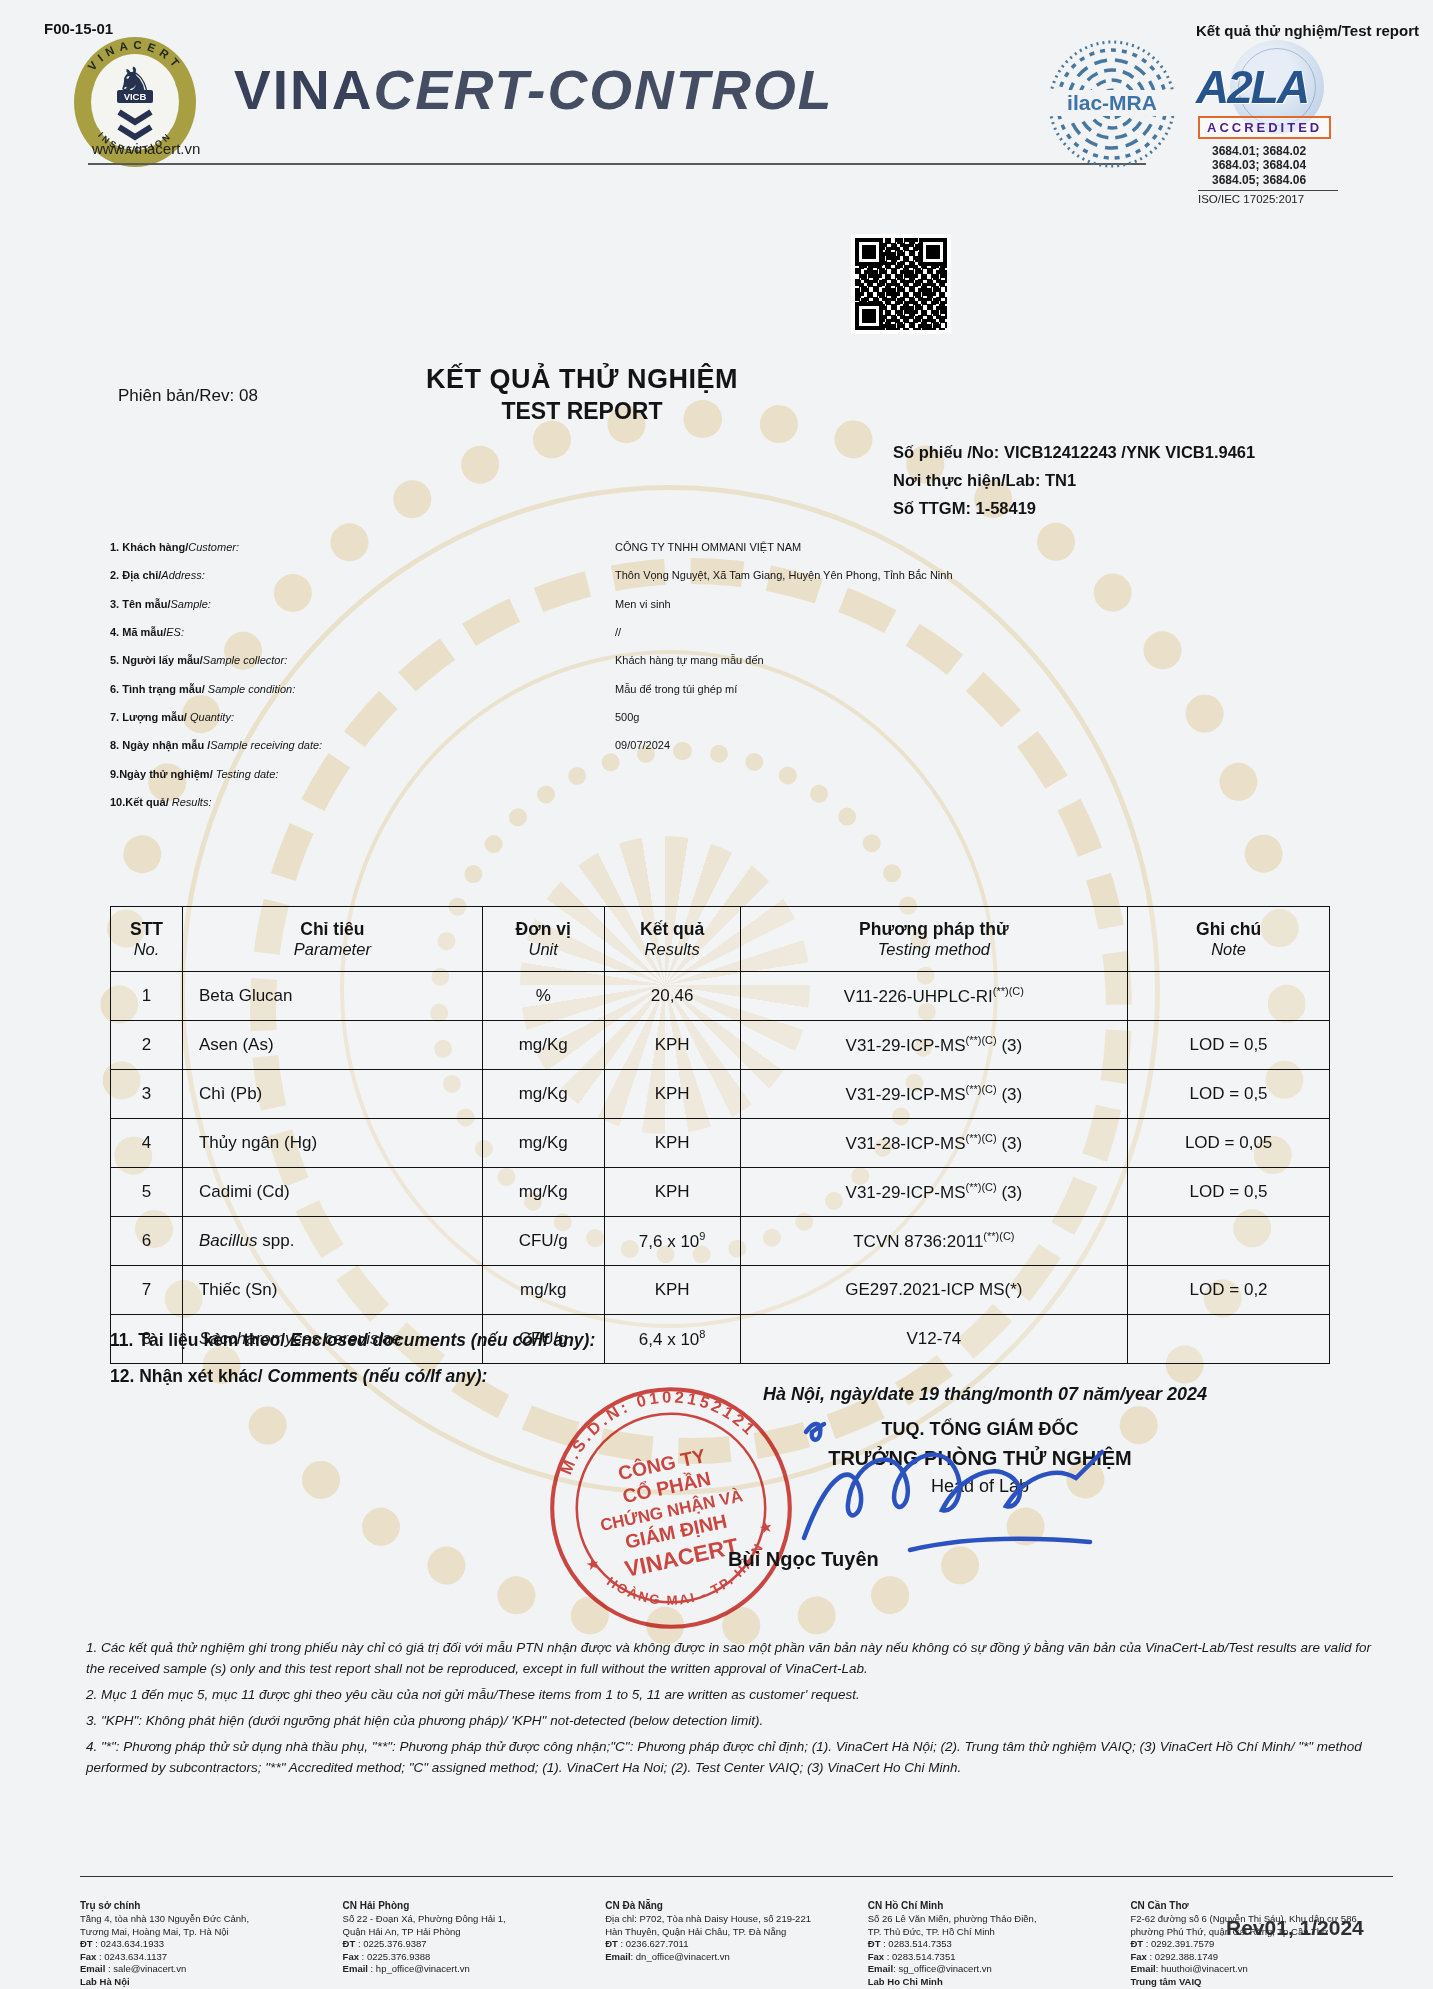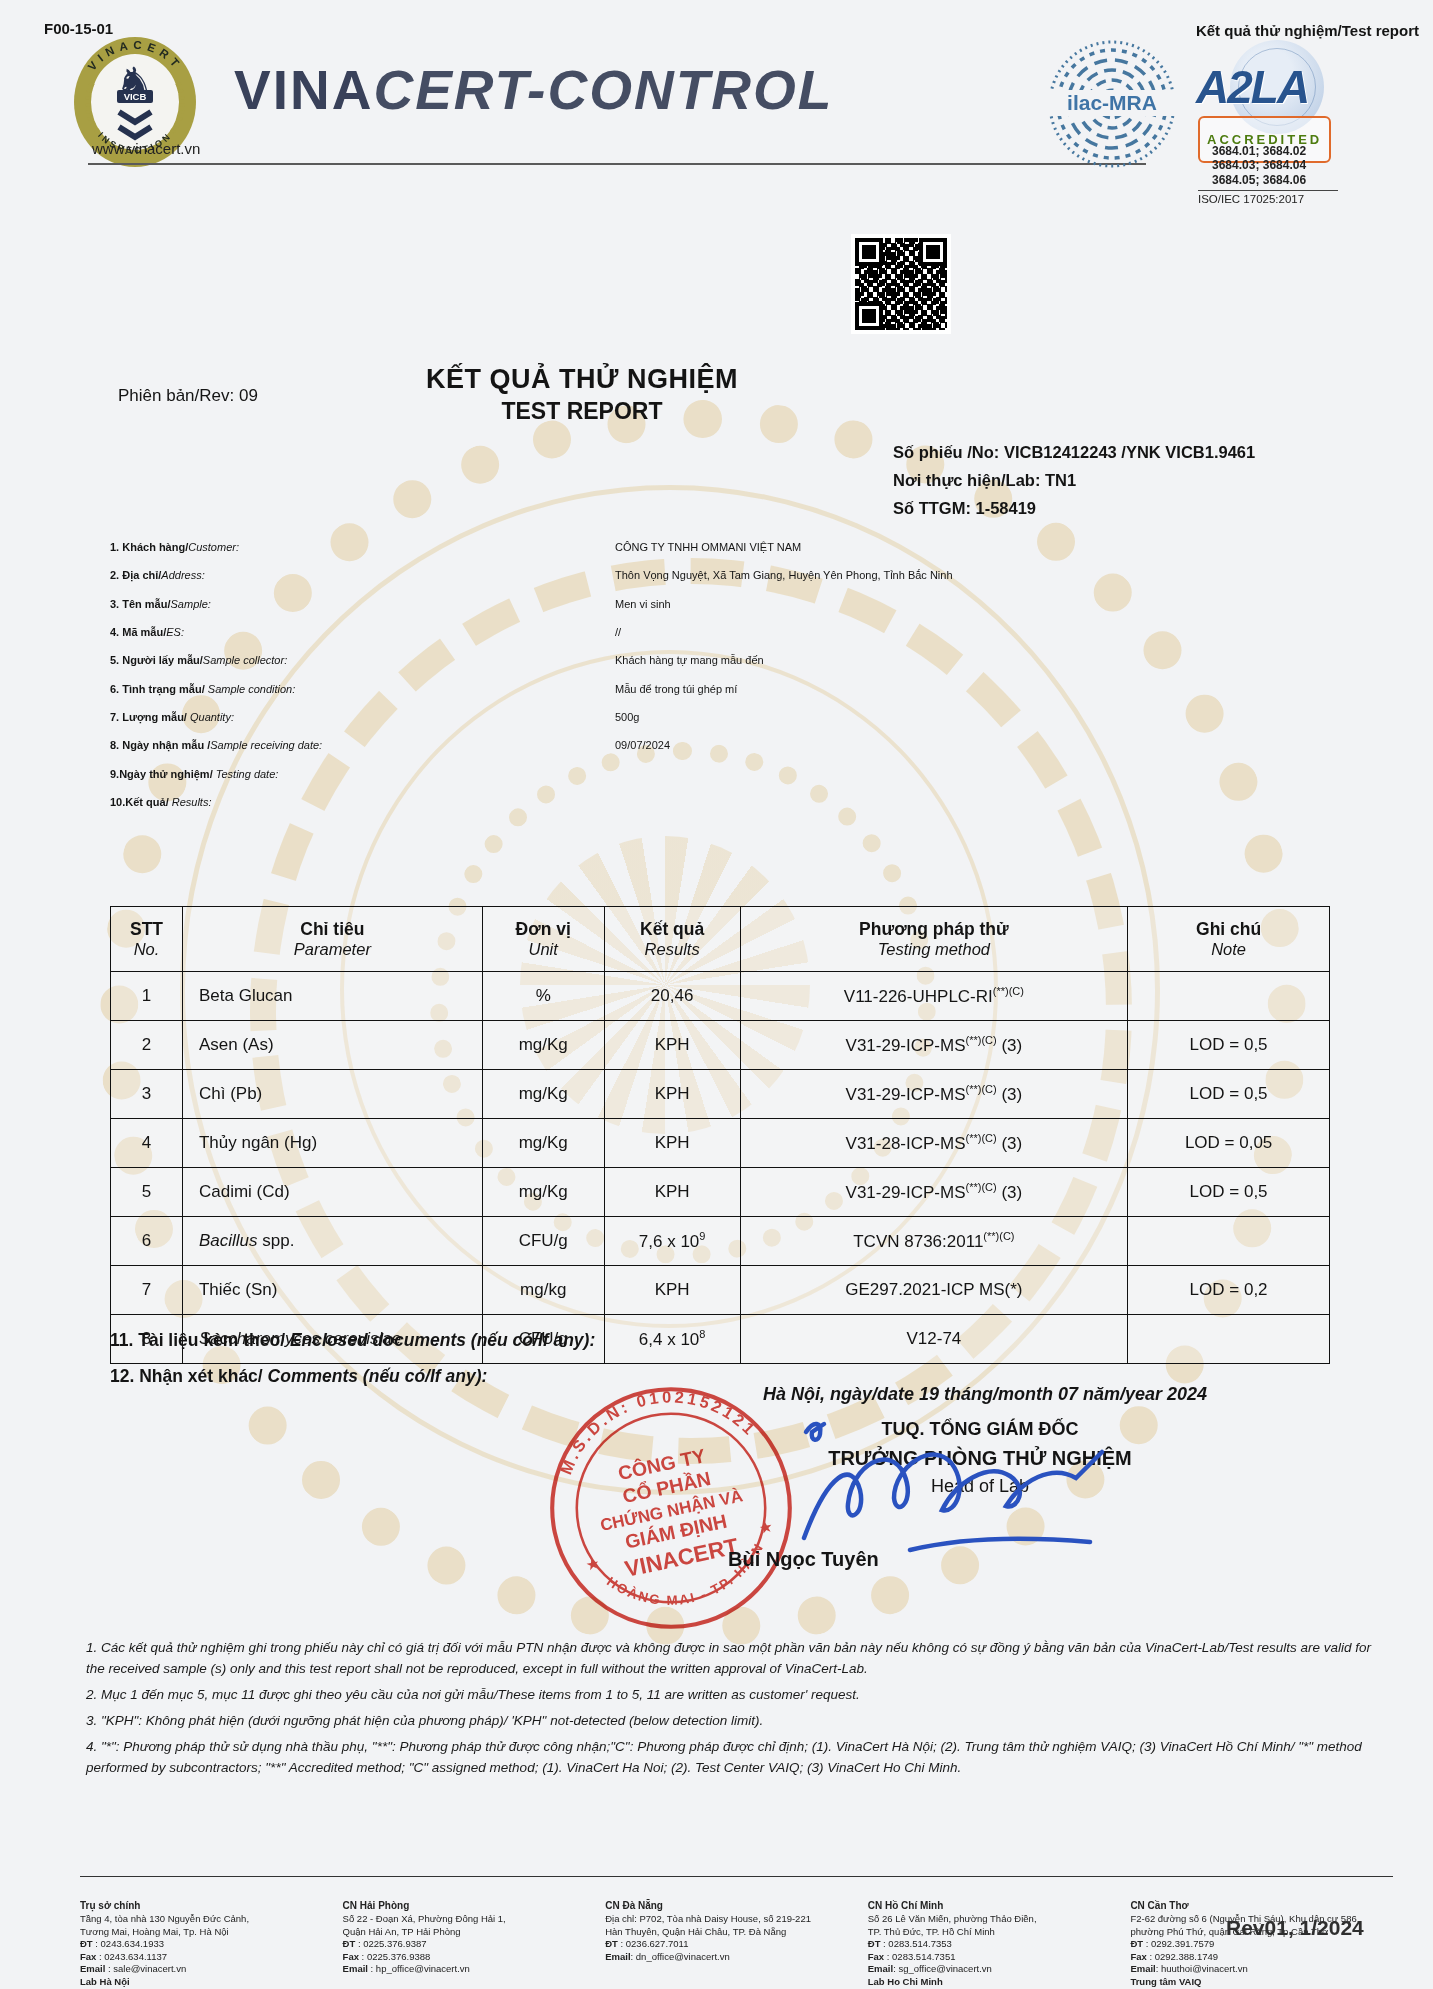--- a/index.html
+++ b/index.html
@@ -23,22 +23,22 @@
   .header-line{position:absolute;top:163px;left:88px;width:1058px;border-top:2px solid #5a5a5a;}
   .report-label{position:absolute;top:22px;right:14px;font-size:15px;font-weight:700;}
   .ilac{position:absolute;top:38px;left:1044px;width:136px;height:132px;}
   .a2la-box{position:absolute;top:40px;left:1196px;width:158px;}
   .globe{position:absolute;left:34px;top:0;width:94px;height:94px;border-radius:50%;
          background:radial-gradient(circle at 40% 35%, #e6edf6 0 30%, #c8d7ea 70%, #b3c6de 100%);}
   .globe::after{content:"";position:absolute;inset:8px;border-radius:50%;
          border:1px solid rgba(80,120,170,.4);}
   .a2la-letters{position:absolute;left:0;top:20px;font-weight:700;font-style:italic;
          font-size:46px;letter-spacing:-2px;color:#28548e;text-shadow:1px 1px 0 #fff;}
-  .accredited-badge{position:absolute;left:2px;top:76px;border:2px solid #e06a2b;border-radius:6px;
-         color:#4d7c0f;font-weight:700;font-size:13px;letter-spacing:3px;padding:14px 7px;background:rgba(255,255,255,.5);}
+  .accredited-badge{position:absolute;left:2px;top:76px;border:2px solid #e06a2b;border-radius:0;
+         color:#4c1d95;font-weight:700;font-size:13px;letter-spacing:3px;padding:2px 7px;background:rgba(255,255,255,.5);}
   .certs{position:absolute;left:16px;top:104px;font-size:12px;font-weight:700;line-height:1.2;color:#222;}
   .iso{position:absolute;left:2px;top:150px;font-size:11.5px;color:#222;border-top:1.5px solid #444;
          padding-top:2px;width:140px;}
   
   .rev-line{position:absolute;top:386px;left:118px;font-size:17px;}
   .title{position:absolute;top:364px;left:322px;width:520px;text-align:center;}
   .title .vi{font-size:27px;font-weight:700;letter-spacing:.5px;}
   .title .en{font-size:23px;font-weight:700;margin-top:3px;}
   .qr{position:absolute;top:238px;left:855px;width:92px;height:92px;background-color:#fff;
       background-image:repeating-conic-gradient(#000 0% 25%, transparent 0% 50%),
@@ -156,21 +156,21 @@
     <div class="a2la-letters">A2LA</div>
     <div class="accredited-badge">ACCREDITED</div>
     <div class="certs">
       <div>3684.01; 3684.02</div>
       <div>3684.03; 3684.04</div>
       <div>3684.05; 3684.06</div>
     </div>
     <div class="iso">ISO/IEC 17025:2017</div>
   </div>
 
-  <div class="rev-line">Phiên bản/Rev: 09</div>
+  <div class="rev-line">Phiên bản/Rev: 08</div>
   <div class="title">
     <div class="vi">KẾT QUẢ THỬ NGHIỆM</div>
     <div class="en">TEST REPORT</div>
   </div>
   <div class="qr">
     <div class="f f1"></div>
     <div class="f f2"></div>
     <div class="f f3"></div>
   </div>
   <div class="meta">

